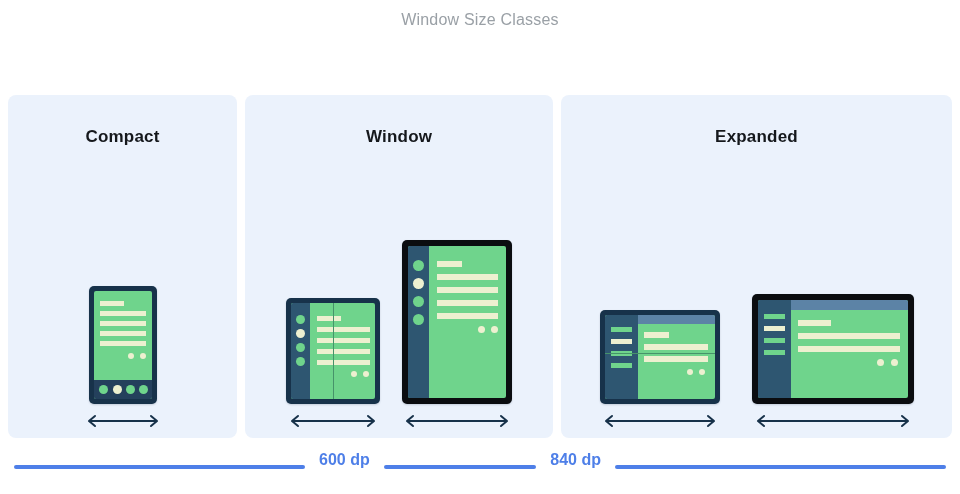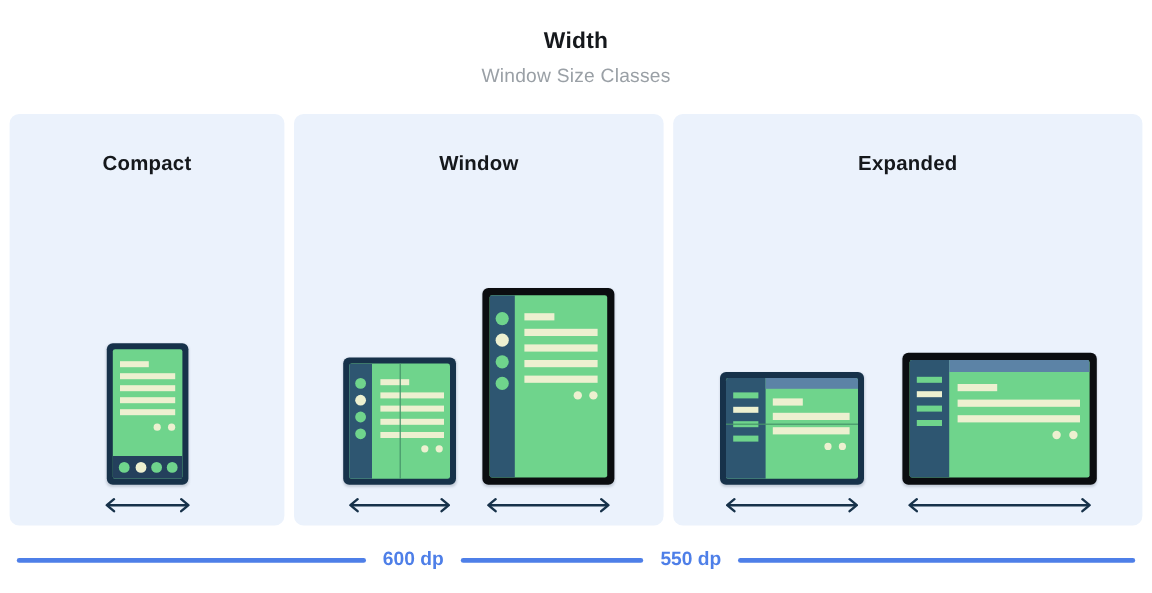--- a/index.html
+++ b/index.html
@@ -81,36 +81,35 @@
   .nav-dot { position: absolute; border-radius: 50%; background: #6FD48C; }
   .nav-dot.sel { background: #EDF0D0; }
 
   
   .arrow-wrap { height: 34px; display: flex; align-items: center; justify-content: center; }
   .arrow svg { display: block; }
 
   
   .measure {
     position: absolute; left: 0; top: 452px; width: 960px; height: 30px;
-    display: flex; align-items: center;
+    display: flex; align-items: flex-start;
   }
   .seg { height: 30px; display: flex; align-items: center; }
   .rule { height: 4px; background: #4E7FE8; border-radius: 2px; flex: 1 1 auto; }
   .mlabel {
     font-size: 16px; font-weight: bold; color: #4E7FE8;
     padding: 0 14px; white-space: nowrap; line-height: 1;
   }
 </style>
 </head>
 <body>
 
 <div class="page">
 
   <div class="header">
-    <div class="title">Width</div>
     <div class="subtitle">Window Size Classes</div>
   </div>
 
   <div class="panels">
 
     <div class="panel panel-compact">
       <div class="panel-title">Compact</div>
 
       <div class="devices">
         <div class="dev-col">
@@ -281,19 +280,19 @@
   </div>
 
   <div class="measure">
     <div class="seg" style="width:305px;">
       <div class="rule" style="margin-left:14px;"></div>
     </div>
     <div class="mlabel">600 dp</div>
     <div class="seg" style="flex:1 1 auto;">
       <div class="rule"></div>
     </div>
-    <div class="mlabel">550 dp</div>
+    <div class="mlabel">840 dp</div>
     <div class="seg" style="width:345px;">
       <div class="rule" style="margin-right:14px;"></div>
     </div>
   </div>
 
 </div>
 
 </body></html>

